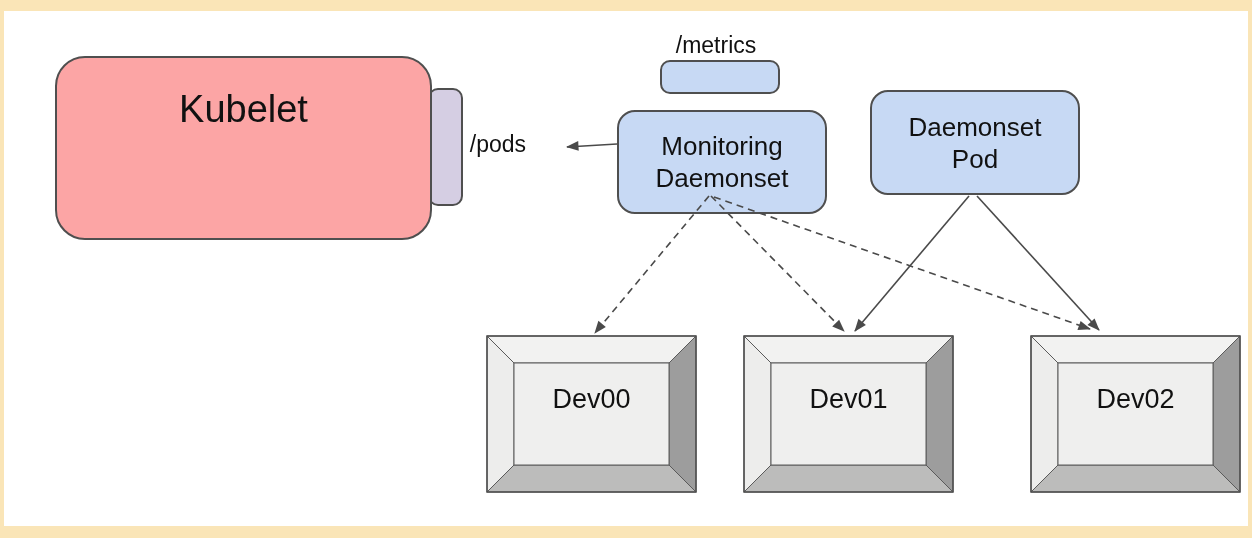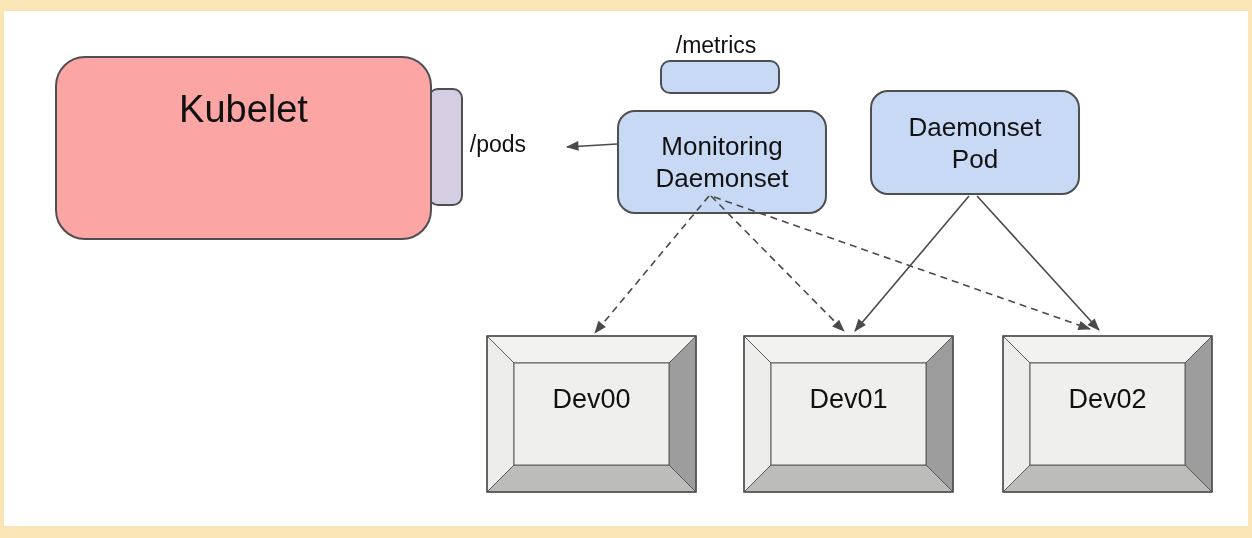--- a/index.html
+++ b/index.html
@@ -80,21 +80,21 @@
 
   .dev-box { position: absolute; width: 211px; height: 128px; z-index: 2; }
   .dev-box svg { position: absolute; left: 0; top: 0; }
   .dev-label {
     position: absolute; inset: 0;
     display: flex; align-items: center; justify-content: center;
     font-size: 27px; color: #111111;
   }
   #dev0 { left: 486px; top: 335px; }
   #dev1 { left: 743px; top: 335px; }
-  #dev2 { left: 1002px; top: 335px; }
+  #dev2 { left: 1030px; top: 335px; }
 
   #edges { position: absolute; left: 0; top: 0; z-index: 4; pointer-events: none; }
 </style>
 </head>
 <body>
 
 <div id="canvas">
 
   <div id="kubelet-tab" class="tab"></div>
 

